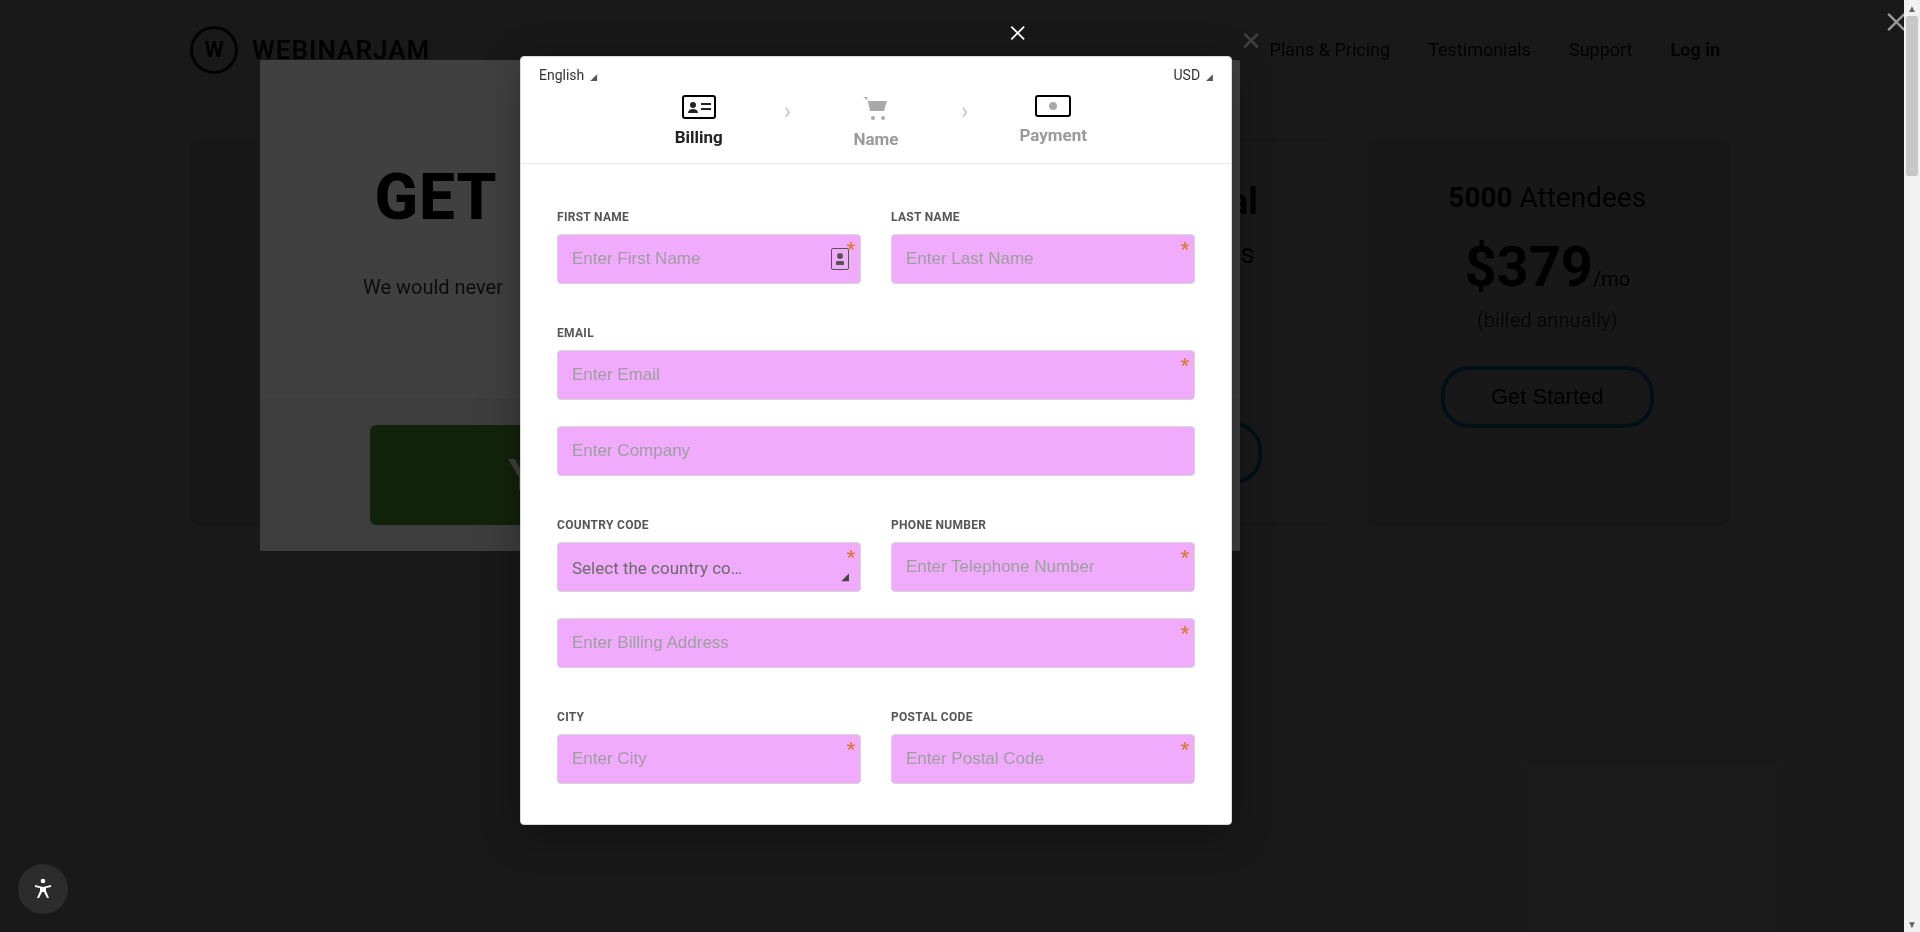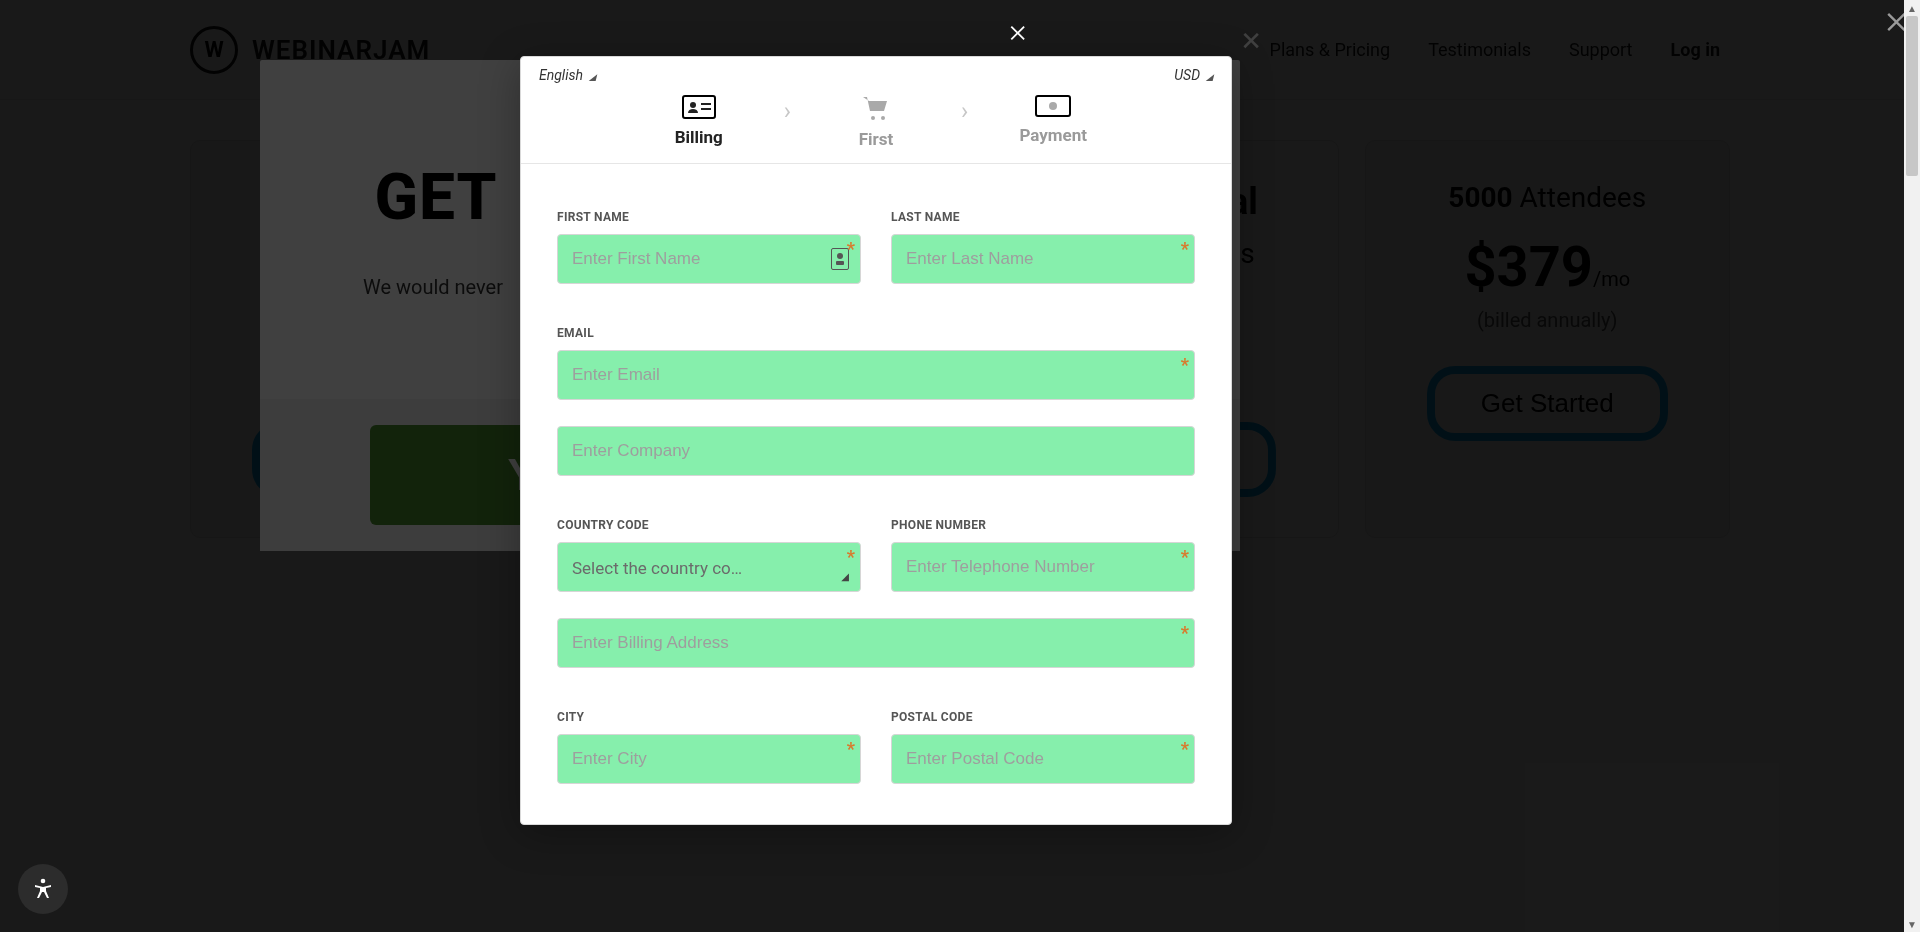--- a/index.html
+++ b/index.html
@@ -18,21 +18,21 @@
   .pricing-row { display:flex; gap:26px; padding:40px 190px 0; }
   .plan-card { flex:1; background:#f2f2f2; border:1px solid #ddd; border-radius:10px; padding:40px 20px 40px; text-align:center; }
   .plan-card.feat { background:#fff; }
   .plan-name { font-size:36px; font-weight:700; margin-bottom:14px; }
   .plan-sub { font-size:28px; margin-bottom:20px; }
   .plan-sub .num { font-weight:700; }
   .plan-price { margin-bottom:8px; }
   .plan-price .amt { font-size:56px; font-weight:700; }
   .plan-price .per { font-size:20px; }
   .plan-billed { font-size:20px; color:#555; margin-bottom:34px; }
-  .plan-btn { display:inline-block; border:8px solid #0ea5e9; border-radius:28px; padding:14px 46px; font-size:26px; cursor:pointer; background:transparent; }
+  .plan-btn { display:inline-block; border:4px solid #0ea5e9; border-radius:28px; padding:14px 46px; font-size:22px; cursor:pointer; background:transparent; }
 
   
   .upsell-overlay { position:absolute; inset:0; background:rgba(0,0,0,0.60); }
   .upsell-card { position:absolute; left:260px; top:60px; width:980px; background:#fff; border-radius:2px; }
   .upsell-inner { padding:100px 60px 50px; text-align:center; position:relative; }
   .upsell-close { position:absolute; top:-34px; right:-22px; color:#fff; font-size:26px; cursor:pointer; }
   .upsell-title { font-size:64px; font-weight:800; letter-spacing:1px; margin-bottom:40px; }
   .upsell-sub { font-size:20px; margin-bottom:50px; color:#333; }
   .upsell-btns-band { background:#f2f2f2; display:flex; gap:28px; padding:26px 110px; justify-content:center; }
   .btn-big { flex:1; border:none; border-radius:6px; height:100px; display:flex; flex-direction:column; align-items:center; justify-content:center; cursor:pointer; color:#fff; font-weight:700; }
@@ -45,37 +45,37 @@
 
   
   .checkout-overlay { position:absolute; inset:0; background:rgba(0,0,0,0.75); }
   .checkout-close { position:absolute; top:22px; left:1008px; color:#fff; cursor:pointer; }
   .checkout-close svg { width:22px; height:22px; }
   .page-close { position:absolute; top:8px; right:8px; color:#999; cursor:pointer; }
   .page-close svg { width:28px; height:28px; }
 
   .checkout { position:absolute; top:56px; left:520px; width:712px; background:#fff; border:1px solid #d9d9d9; border-radius:4px; box-shadow:0 8px 40px rgba(0,0,0,0.3); }
   .co-header { display:flex; justify-content:space-between; padding:10px 18px 8px; font-size:14px; color:#333; }
-  .lang-sel, .curr-sel { display:flex; align-items:center; gap:6px; cursor:pointer;font-style:italic; }
+  .lang-sel, .curr-sel { display:flex; align-items:center; gap:6px; cursor:pointer; }
   .tri { font-size:9px; color:#555; position:relative; top:2px; }
 
   .co-steps { display:flex; align-items:flex-start; justify-content:center; gap:50px; padding:4px 0 14px; border-bottom:1px solid #e6e6e6; }
   .step { display:flex; flex-direction:column; align-items:center; gap:8px; min-width:70px; }
   .step .lbl { font-size:17px; font-weight:700; color:#9a9a9a; }
   .step.active .lbl { color:#222; }
   .step svg { fill:#a9a9a9; }
   .step.active svg { fill:#222; }
   .chev { color:#c7c7c7; font-size:24px; padding-top:2px; }
 
   .co-body { padding:30px 36px 40px; }
   .row { display:flex; gap:30px; margin-bottom:26px; }
   .col { flex:1; }
   .fld-label { font-size:12px; font-weight:700; letter-spacing:.3px; color:#555; margin-bottom:10px;margin-top:16px; }
   .ipt-wrap { position:relative; }
-  .ipt { width:100%; height:50px; border:1px solid #d6d6d6; border-radius:4px; background:#86efac; padding:0 14px; font-size:17px; color:#333; }
+  .ipt { width:100%; height:50px; border:1px solid #d6d6d6; border-radius:4px; background:#f0abfc; padding:0 14px; font-size:17px; color:#333; }
   .ipt::placeholder { color:#9e9e9e; }
   .sel { appearance:none; -webkit-appearance:none; cursor:pointer; color:#6b6b6b; }
   .sel-tri { position:absolute; right:12px; bottom:10px; font-size:10px; color:#444; pointer-events:none; }
   .req { position:absolute; right:6px; top:4px; color:#d97a2d; font-size:18px; font-weight:700; }
   .contact-icon { position:absolute; right:12px; top:50%; transform:translateY(-50%); width:18px; height:22px; border:1px solid #555; border-radius:2px; display:flex; flex-direction:column; align-items:center; justify-content:center; gap:2px; }
   .contact-icon::before { content:""; width:6px; height:6px; border-radius:50%; background:#555; }
   .contact-icon::after  { content:""; width:8px; height:4px; background:#555; border-radius:1px; }
 
   
   .a11y-fab { position:absolute; left:18px; bottom:18px; width:50px; height:50px; border-radius:50%; background:#2c2c2c; display:flex; align-items:center; justify-content:center; cursor:pointer; }
@@ -192,21 +192,21 @@
             </svg>
           <span class="lbl">Billing</span>
         </div>
         <div class="chev">›</div>
         <div class="step">
           <svg width="30" height="26" viewBox="0 0 30 26">
               <path d="M2 2h4l3 14h14l3-10H8"></path>
               <circle cx="12" cy="23" r="2"></circle>
               <circle cx="22" cy="23" r="2"></circle>
             </svg>
-          <span class="lbl">First</span>
+          <span class="lbl">Name</span>
         </div>
         <div class="chev">›</div>
         <div class="step">
           <svg width="36" height="22" viewBox="0 0 36 22">
               <rect x="1" y="1" width="34" height="20" rx="2" fill="none" stroke="currentColor" stroke-width="2"></rect>
               <circle cx="18" cy="11" r="4"></circle>
             </svg>
           <span class="lbl">Payment</span>
         </div>
       </div>

